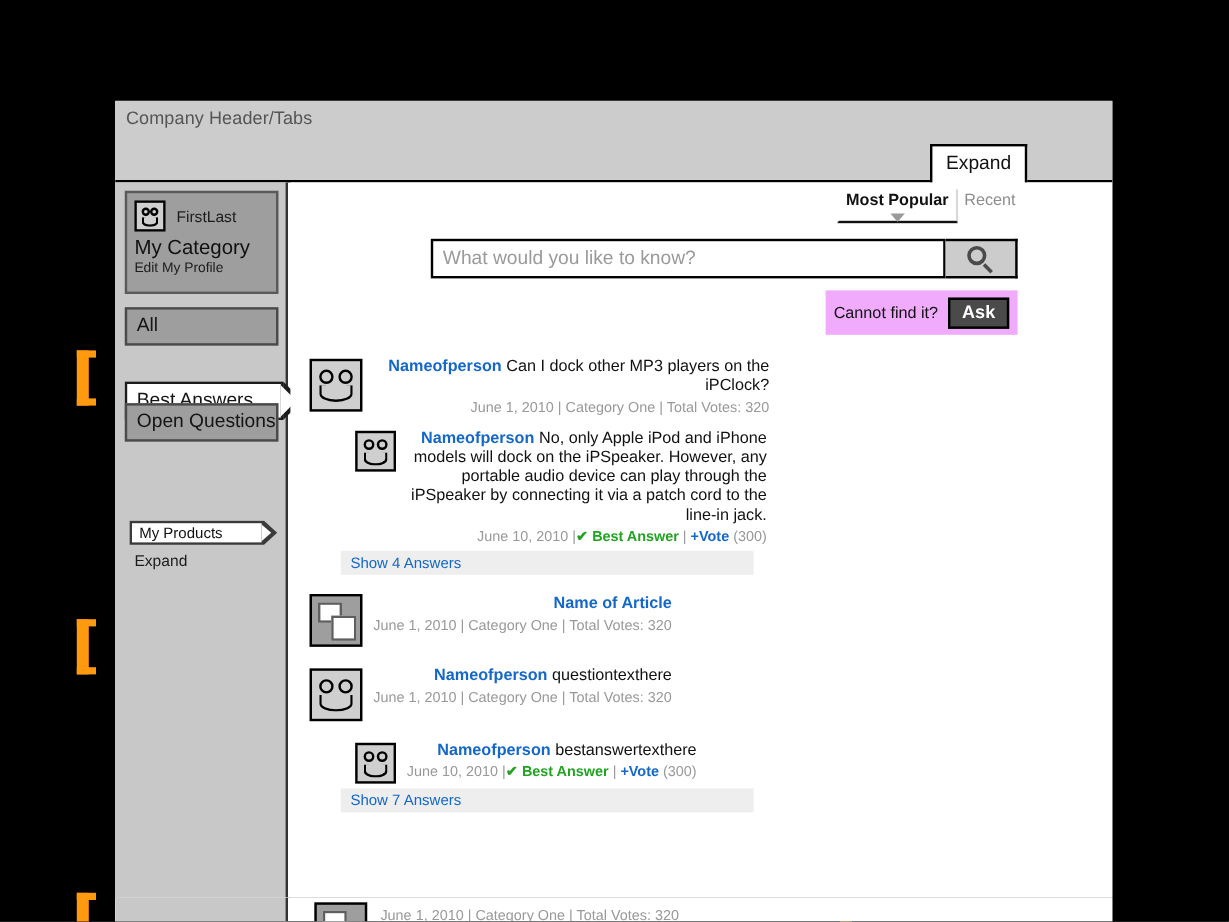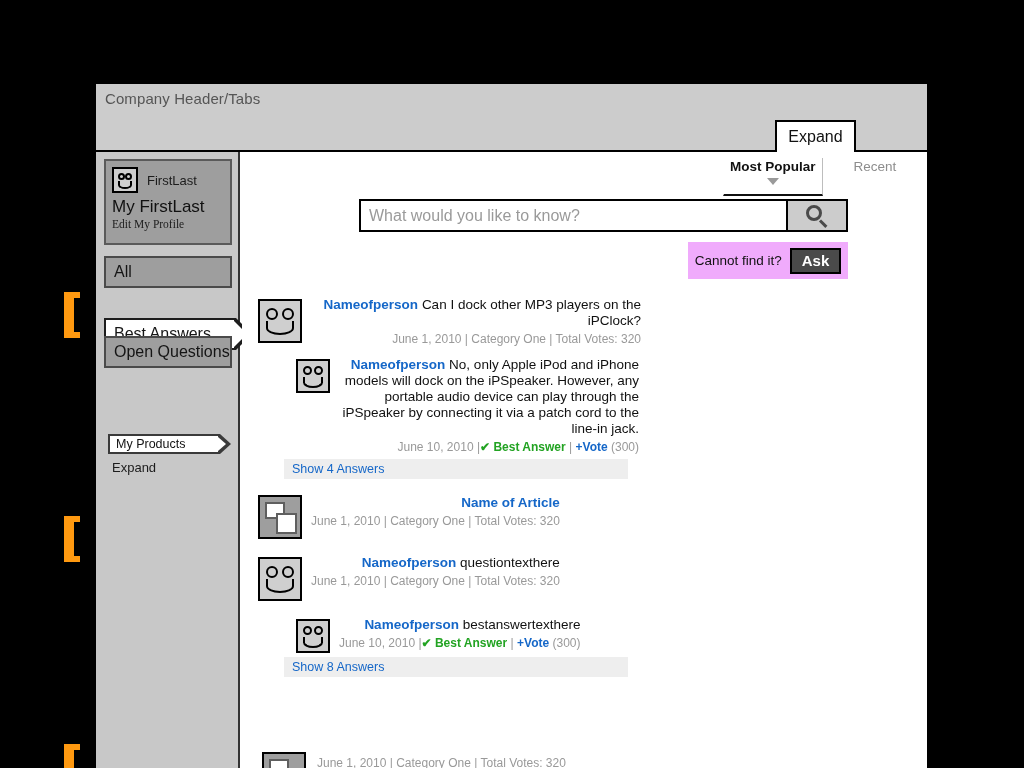--- a/index.html
+++ b/index.html
@@ -173,21 +173,20 @@
   }
   .profile-main {
     font-size: 17px;
     color: #111111;
     padding: 4px 0 0 6px;
   }
   .profile-edit {
     font-size: 11.5px;
     color: #1c1c1c;
     padding: 1px 4px 0 6px;
-    font-family: Liberation Serif, serif;
   }
 
   .nav-item {
     position: absolute;
     left: 8px;
     width: 128px;
     height: 32px;
     box-sizing: border-box;
     border: 2px solid #4a4a4a;
     background: #9e9e9e;
@@ -286,22 +285,21 @@
   .sort-tabs {
     position: absolute;
     left: 456px;
     top: 6px;
     display: flex;
     align-items: flex-start;
   }
   .sort-tab {
     font-size: 13.5px;
     color: #8d8d8d;
-    padding: 1px 6px 20px 6px;
-    margin-left: 25px;
+    padding: 1px 6px 10px 6px;
   }
   .sort-tab.active {
     position: relative;
     color: #111111;
     font-weight: bold;
     border-bottom: 2px solid #111111;
     border-right: 1px solid #bdbdbd;
     border-left: 1px solid #ffffff;
   }
   .sort-tab.active::after {
@@ -538,21 +536,21 @@
 
         <div class="profile-card">
           <div class="profile-top">
             <div class="smiley sz26">
               <span class="eye l"></span>
               <span class="eye r"></span>
               <span class="mouth"></span>
             </div>
             <div class="profile-name">FirstLast</div>
           </div>
-          <div class="profile-main">My FirstLast</div>
+          <div class="profile-main">My Category</div>
           <div class="profile-edit">Edit My Profile</div>
         </div>
 
         <div id="nav-all" class="nav-item">All</div>
         <div id="nav-best" class="nav-item active">Best Answers</div>
         <div id="nav-open" class="nav-item">Open Questions</div>
 
         <div class="products-item">My Products</div>
         <div class="expand-link">Expand</div>
       </div>
@@ -661,21 +659,21 @@
               <div class="meta">
                 <span>June 10, 2010</span>
                 <span>|</span><span class="check">✔</span>
                 <span class="best">Best Answer</span>
                 <span>|</span>
                 <span class="vote">+Vote</span>
                 <span class="count">(300)</span>
               </div>
             </div>
           </div>
-          <div class="show-answers">Show 8 Answers</div>
+          <div class="show-answers">Show 7 Answers</div>
 
         </div>
       </div>
     </div>
   </div>
 
   <div id="page-next" class="page">
     <div class="next-inner">
       <div class="side"></div>
       <div class="frag-icon">

